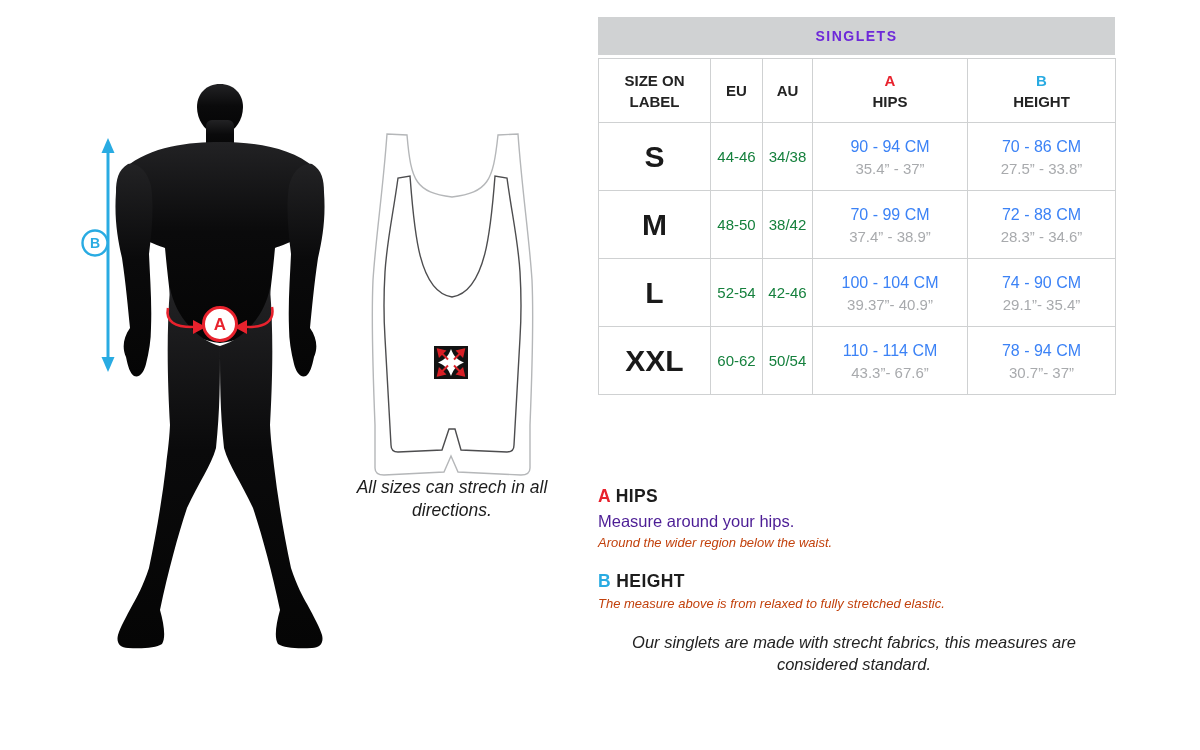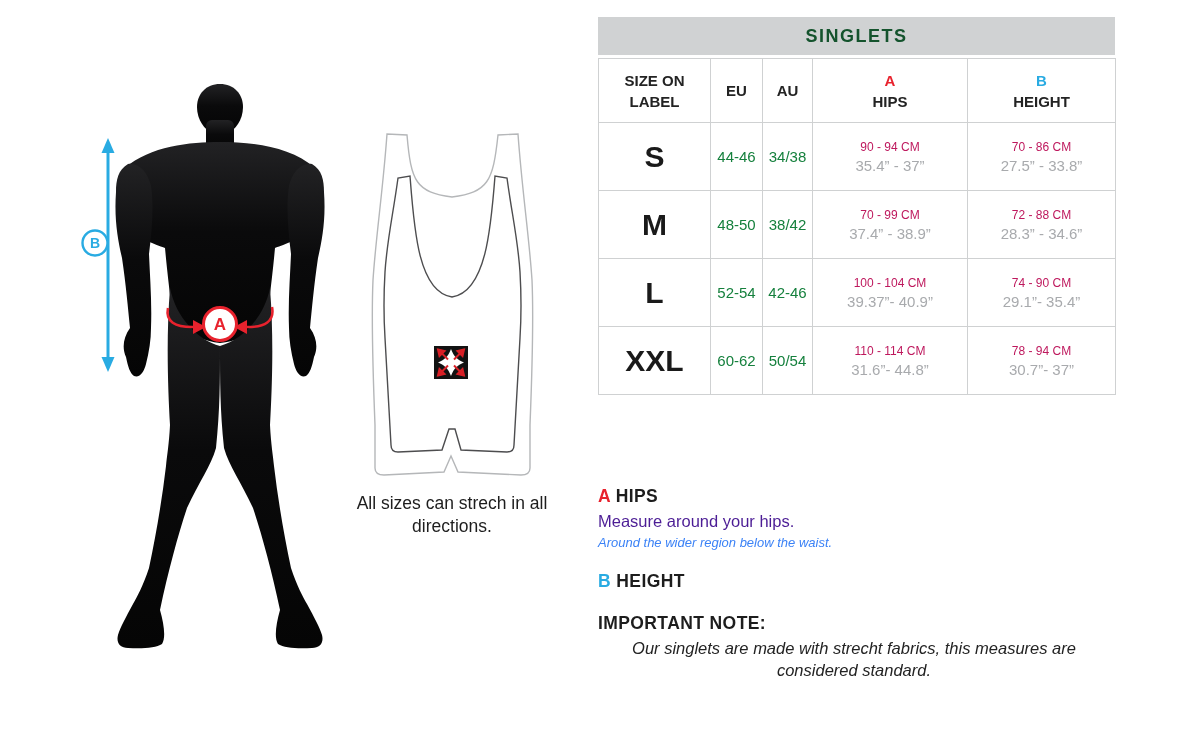--- a/index.html
+++ b/index.html
@@ -2,44 +2,44 @@
 <html><head>
 <meta charset="utf-8">
 <style>
   * { margin:0; padding:0; box-sizing:border-box; }
   html,body { width:1200px; height:750px; background:#fff; font-family:"Liberation Sans", sans-serif; color:#232323; overflow:hidden; }
   .stage { position:relative; width:1200px; height:750px; background:#fff; }
 
   
   .figure-svg { position:absolute; left:70px; top:80px; width:260px; height:590px; }
   .singlet-svg { position:absolute; left:360px; top:120px; width:185px; height:365px; }
-  .figure-caption { position:absolute; left:338px; top:492px; width:228px; text-align:center;
-                    font-size:17.5px; line-height:1.33; color:#1d1d1d; }
+  .figure-caption { position:absolute; left:338px; top:476px; width:228px; text-align:center;
+                    font-size:17.5px; line-height:1.33; color:#1d1d1d;font-style:italic; }
 
   
   .table-wrap { position:absolute; left:598px; top:17px; width:517px; }
-  .table-band { height:38px; background:#d0d2d3; color:#14532d; font-weight:bold; font-size:18px;
+  .table-band { height:38px; background:#d0d2d3; color:#6d28d9; font-weight:bold; font-size:14px;
                 letter-spacing:1.5px; text-align:center; line-height:38px; margin-bottom:3px; }
   table.size-table { width:517px; border-collapse:collapse; table-layout:fixed; background:#fff; }
   table.size-table th, table.size-table td { border:1px solid #cfd1d2; text-align:center; vertical-align:middle; padding:0; }
   table.size-table th { height:64px; font-size:15px; font-weight:bold; color:#232323; line-height:1.4; }
   table.size-table td { height:68px; }
   .cell-size { font-size:30px; font-weight:bold; color:#1a1a1a; }
   .cell-plain { font-size:15px; color:#15803d; }
-  .cm-line { font-size:12px; color:#be185d; line-height:1.55; }
+  .cm-line { font-size:16px; color:#3b82f6; line-height:1.55; }
   .in-line { font-size:15px; color:#a8aaad; line-height:1.2; }
   .letter-red { color:#e8222d; }
   .letter-blue { color:#29abe2; }
 
   
   .sections { position:absolute; left:598px; top:486px; width:512px; }
   .section { margin-bottom:21px; }
   .section h3 { font-size:17.5px; font-weight:bold; letter-spacing:0.4px; color:#1d1d1d; margin-bottom:4px; }
   .section .body { font-size:16.5px; color:#4c1d95; line-height:1.28; margin-bottom:3px; }
-  .section .note { font-size:13px; font-style:italic; color:#3b82f6; }
+  .section .note { font-size:13px; font-style:italic; color:#c2410c; }
   .section .body-italic { font-size:16.5px; font-style:italic; color:#232323; line-height:1.32;text-align:center; }
 </style>
 </head>
 <body>
 
 <div class="stage">
 
   <svg class="figure-svg" viewBox="0 0 260 590">
     <defs>
       <linearGradient id="mg" x1="0" y1="0" x2="0" y2="1">
@@ -202,21 +202,21 @@
               <div class="cm-line">74 - 90 CM</div>
               <div class="in-line">29.1”- 35.4”</div>
             </td>
         </tr>
         <tr>
           <td class="cell-size">XXL</td>
           <td class="cell-plain">60-62</td>
           <td class="cell-plain">50/54</td>
           <td>
               <div class="cm-line">110 - 114 CM</div>
-              <div class="in-line">31.6”- 44.8”</div>
+              <div class="in-line">43.3”- 67.6”</div>
             </td>
           <td>
               <div class="cm-line">78 - 94 CM</div>
               <div class="in-line">30.7”- 37”</div>
             </td>
         </tr>
       </tbody>
     </table>
   </div>
 
@@ -228,21 +228,21 @@
       </h3>
       <div class="body">Measure around your hips.</div>
       <div class="note">Around the wider region below the waist.</div>
     </div>
 
     <div class="section">
       <h3>
         <span class="letter-blue">B</span>
         <span>HEIGHT</span>
       </h3>
+      <div class="note">The measure above is from relaxed to fully stretched elastic.</div>
     </div>
 
     <div class="section">
-      <h3>IMPORTANT NOTE:</h3>
       <div class="body-italic">Our singlets are made with strecht fabrics, this measures are considered standard.</div>
     </div>
   </div>
 
 </div>
 
 </body></html>

